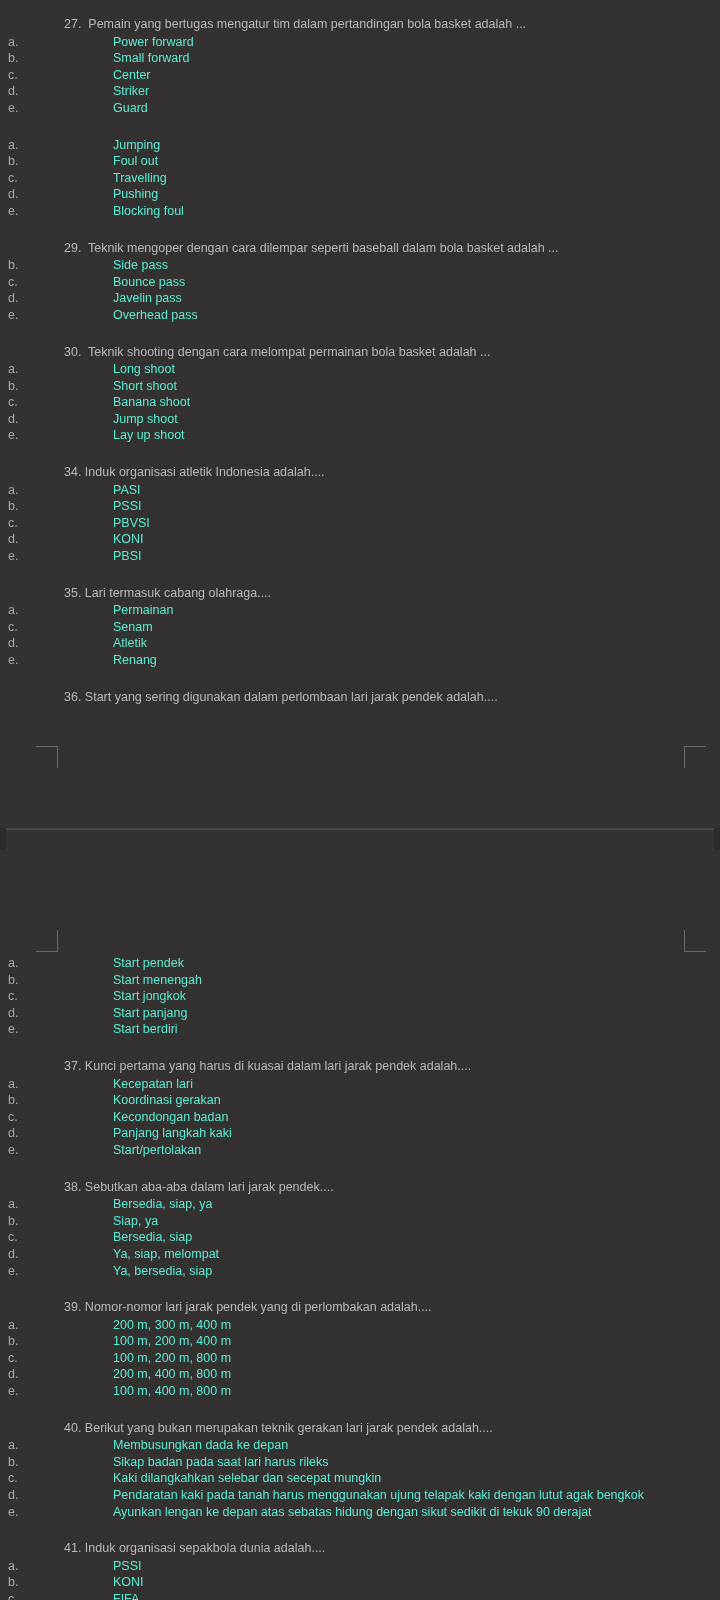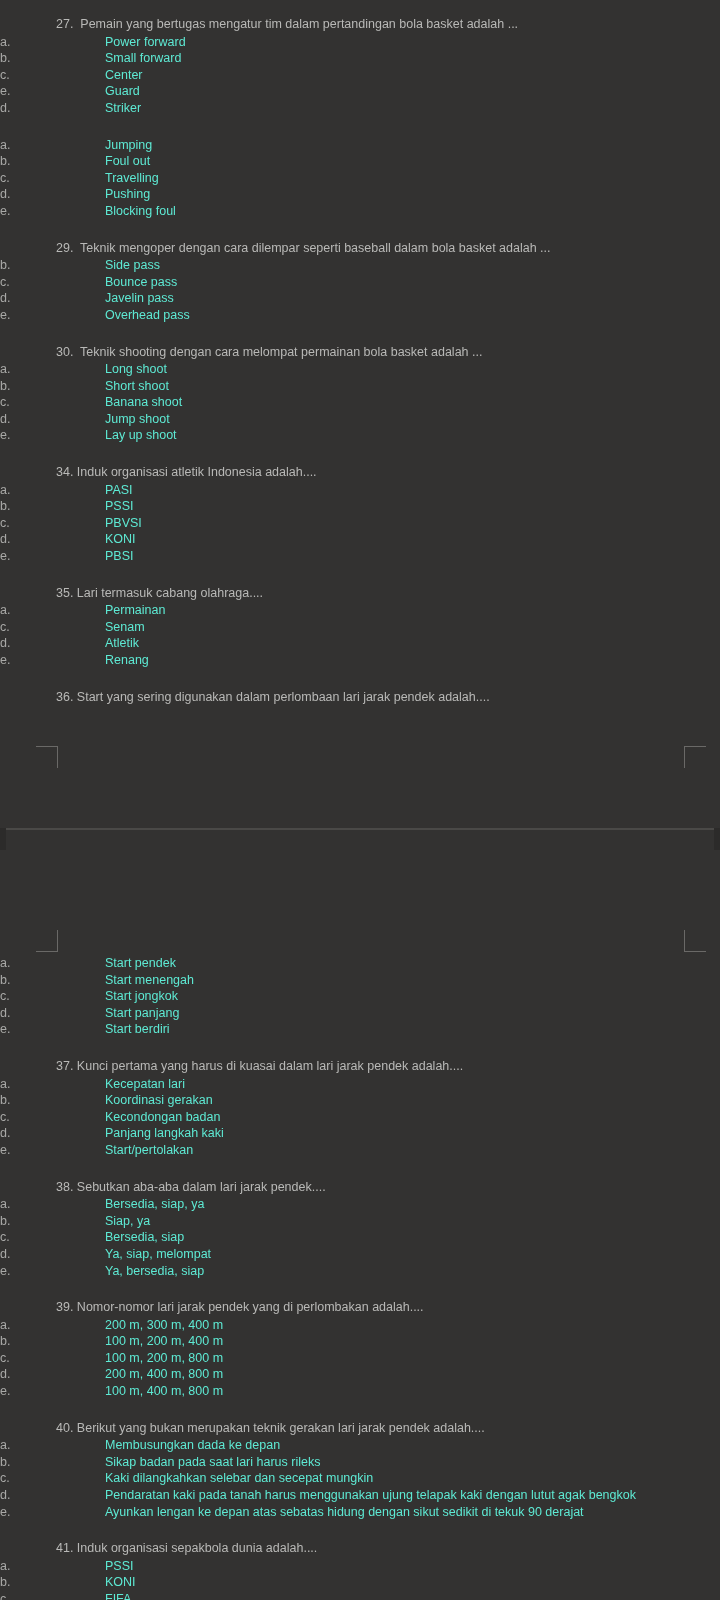--- a/index.html
+++ b/index.html
@@ -34,20 +34,21 @@
     background: #2c2b2a;
     pointer-events: none;
   }
   .page-edge.left  { left: 0; }
   .page-edge.right { right: 0; }
 
   .page {
     position: relative;
     background: #333231;
     box-sizing: border-box;
+    padding-left: 8px;
   }
   .page-one   { padding-top: 16px; height: 828px; }
   .page-two   { height: 772px; }
 
   .page-gap {
     width: 100%;
     height: 2px;
     background: #4a4947;
     line-height: 0;
     font-size: 0;
@@ -123,22 +124,22 @@
   <div class="page-edge right"></div>
 
   <div class="page page-one">
     <div class="content">
       <div id="page1-questions">
           <div class="q-block">
             <div class="q-text">27.  Pemain yang bertugas mengatur tim dalam pertandingan bola basket adalah ...</div>
             <div class="opt-row"><span class="opt-letter">a.</span><span class="opt-text">Power forward</span></div>
             <div class="opt-row"><span class="opt-letter">b.</span><span class="opt-text">Small forward</span></div>
             <div class="opt-row"><span class="opt-letter">c.</span><span class="opt-text">Center</span></div>
+            <div class="opt-row"><span class="opt-letter">d.</span><span class="opt-text">Striker</span></div>
             <div class="opt-row"><span class="opt-letter">e.</span><span class="opt-text">Guard</span></div>
-            <div class="opt-row"><span class="opt-letter">d.</span><span class="opt-text">Striker</span></div>
           </div>
           <div class="q-block">
             <div class="opt-row"><span class="opt-letter">a.</span><span class="opt-text">Jumping</span></div>
             <div class="opt-row"><span class="opt-letter">b.</span><span class="opt-text">Foul out</span></div>
             <div class="opt-row"><span class="opt-letter">c.</span><span class="opt-text">Travelling</span></div>
             <div class="opt-row"><span class="opt-letter">d.</span><span class="opt-text">Pushing</span></div>
             <div class="opt-row"><span class="opt-letter">e.</span><span class="opt-text">Blocking foul</span></div>
           </div>
           <div class="q-block">
             <div class="q-text">29.  Teknik mengoper dengan cara dilempar seperti baseball dalam bola basket adalah ...</div>

